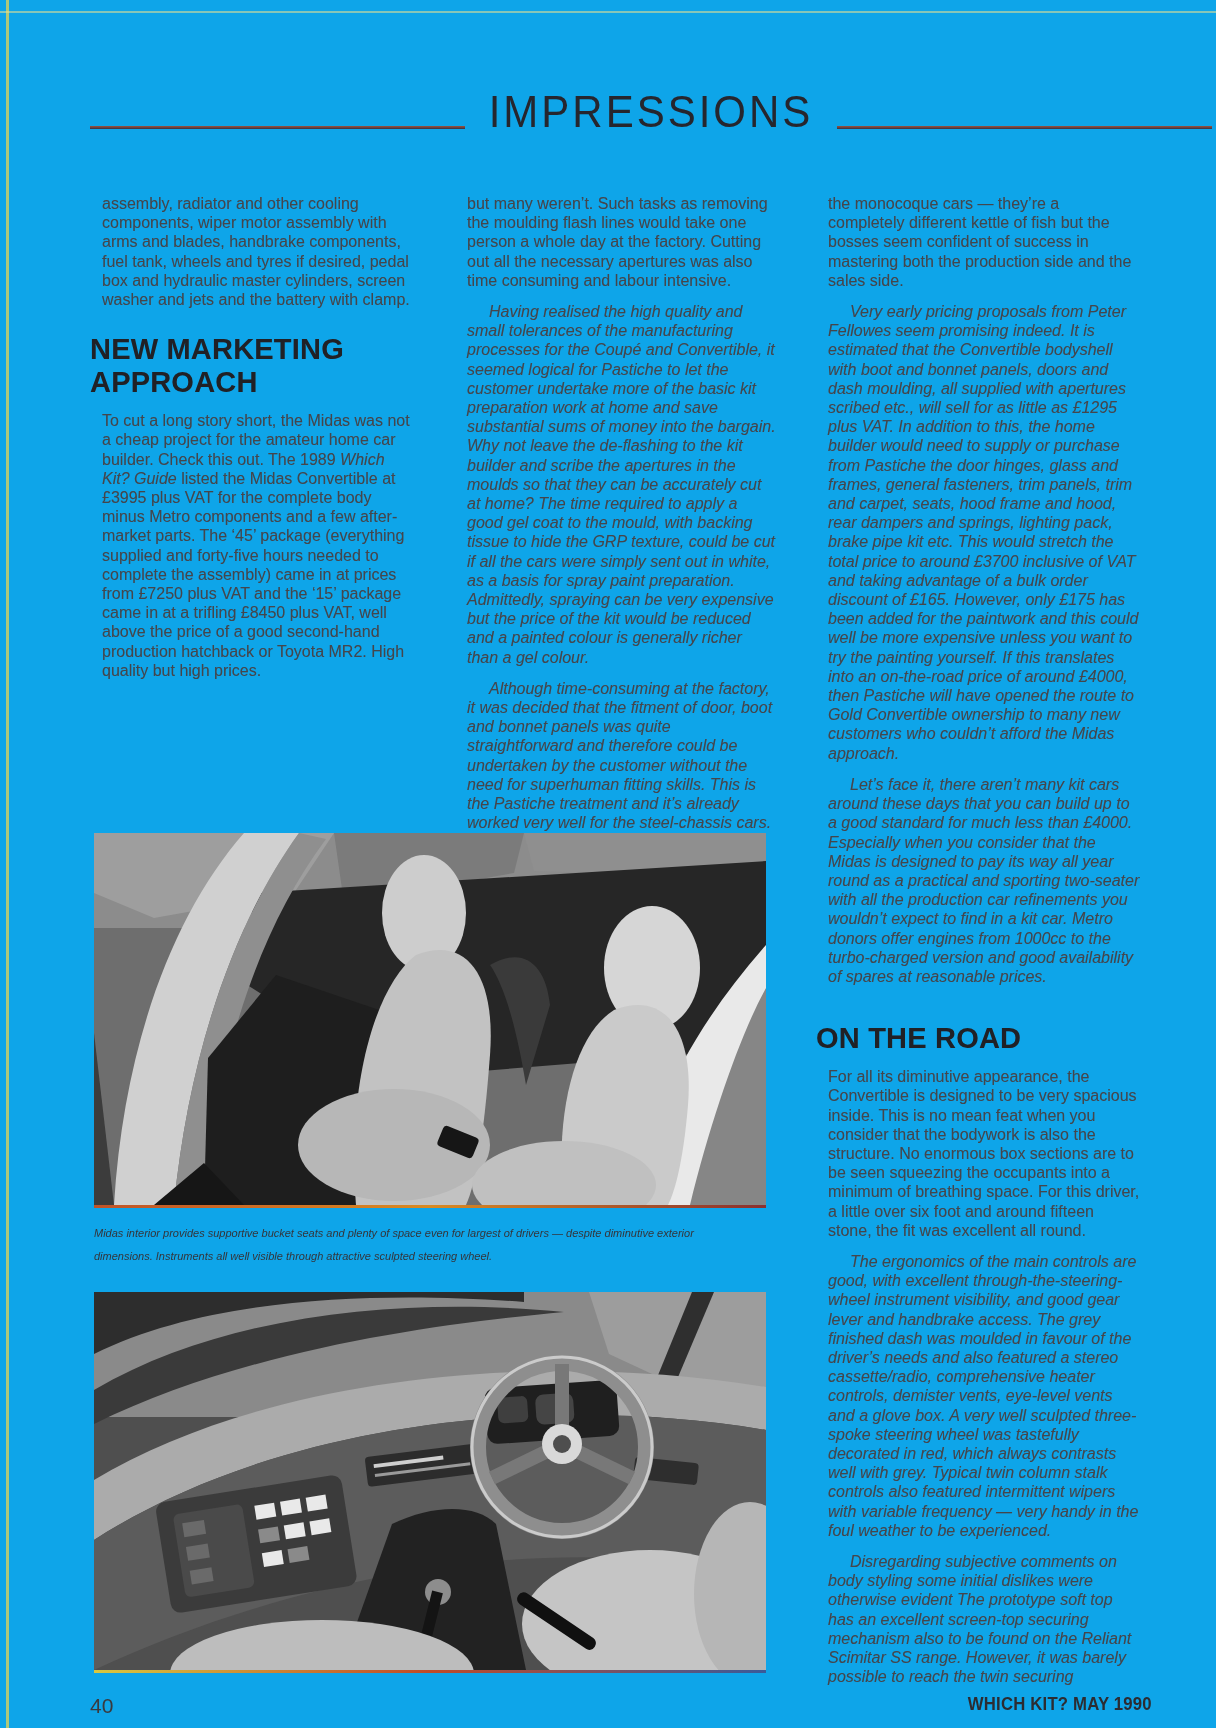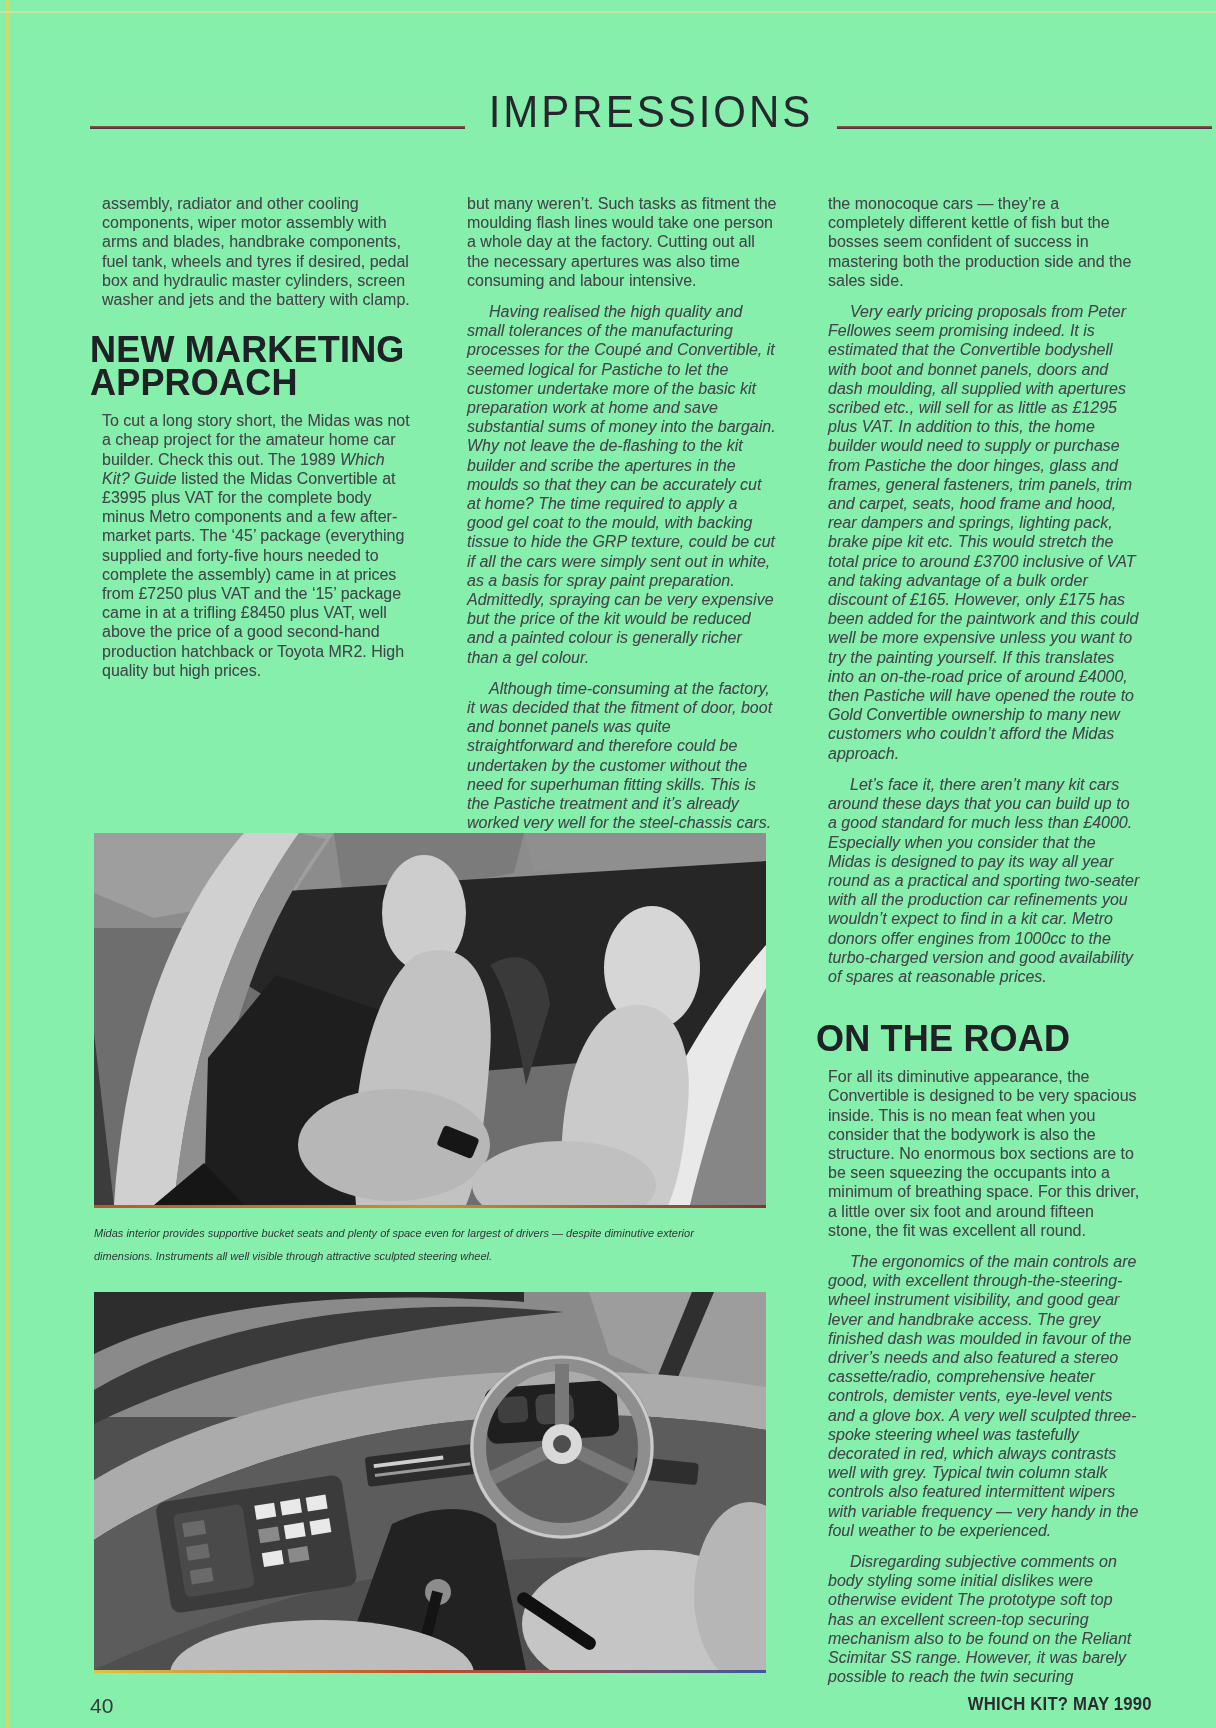--- a/index.html
+++ b/index.html
@@ -1,18 +1,18 @@
 <!DOCTYPE html>
 <html><head>
 <meta charset="utf-8">
 <style>
   html,body{margin:0;padding:0;background:#d8d2c0;}
   .page{
     position:relative;width:1216px;height:1728px;margin:0 auto;
-    background:#86efac;overflow:hidden;
+    background:#0ea5e9;overflow:hidden;
     font-family:"Liberation Sans","DejaVu Sans",sans-serif;
   }
   .scan-edge-left{position:absolute;left:6px;top:0;bottom:0;width:3px;background:#e4d455;opacity:.75;}
   .scan-edge-top{position:absolute;left:0;right:0;top:11px;height:2px;background:#ece28e;opacity:.55;}
 
   
   .header{position:absolute;left:90px;right:4px;top:86px;height:54px;display:flex;}
   .header .rule{flex:1;height:3px;align-self:flex-end;margin-bottom:11px;
     background:linear-gradient(180deg,#a0523a 0%,#343448 100%);}
   .page-title{
@@ -21,21 +21,21 @@
   }
 
   
   .col{position:absolute;top:182px;width:334px;font-size:16px;line-height:19.2px;
        color:#45464b;text-align:left;text-shadow:0 0 .4px rgba(70,70,95,.3);}
   .col-1{left:90px;}
   .col-2{left:455px;}
   .col-3{left:816px;width:336px;}
   .col p{margin:12px;}
   .col p.indent{text-indent:22px;font-style:italic;}
-  h2.section{margin:24px 0 7px;font-size:36px;line-height:33px;color:#202126;
+  h2.section{margin:24px 0 7px;font-size:29px;line-height:33px;color:#202126;
              font-weight:700;letter-spacing:.2px;}
   h2.ontheroad{margin-top:36px;}
   .ital{font-style:italic;}
 
   
   .photo{position:absolute;left:94px;width:672px;background:#555;}
   .photo svg{display:block;width:100%;height:100%;}
   .photo-1{top:833px;height:372px;border-bottom:3px solid;
     border-image:linear-gradient(90deg,#c05328,#d98a22,#8a3030) 1;}
   .photo-2{top:1292px;height:378px;border-bottom:3px solid;
@@ -63,21 +63,21 @@
     <div class="rule"></div>
   </div>
 
   <div class="col col-1">
     <p>assembly, radiator and other cooling components, wiper motor assembly with arms and blades, handbrake components, fuel tank, wheels and tyres if desired, pedal box and hydraulic master cylinders, screen washer and jets and the battery with clamp.</p>
     <h2 class="section">NEW MARKETING APPROACH</h2>
     <p><span>To cut a long story short, the Midas was not a cheap project for the amateur home car builder. Check this out. The 1989 </span><span class="ital">Which Kit? Guide</span><span> listed the Midas Convertible at £3995 plus VAT for the complete body minus Metro components and a few after-market parts. The ‘45’ package (everything supplied and forty-five hours needed to complete the assembly) came in at prices from £7250 plus VAT and the ‘15’ package came in at a trifling £8450 plus VAT, well above the price of a good second-hand production hatchback or Toyota MR2. High quality but high prices.</span></p>
   </div>
 
   <div class="col col-2">
-    <p>but many weren’t. Such tasks as fitment the moulding flash lines would take one person a whole day at the factory. Cutting out all the necessary apertures was also time consuming and labour intensive.</p>
+    <p>but many weren’t. Such tasks as removing the moulding flash lines would take one person a whole day at the factory. Cutting out all the necessary apertures was also time consuming and labour intensive.</p>
     <p class="indent">Having realised the high quality and small tolerances of the manufacturing processes for the Coupé and Convertible, it seemed logical for Pastiche to let the customer undertake more of the basic kit preparation work at home and save substantial sums of money into the bargain. Why not leave the de-flashing to the kit builder and scribe the apertures in the moulds so that they can be accurately cut at home? The time required to apply a good gel coat to the mould, with backing tissue to hide the GRP texture, could be cut if all the cars were simply sent out in white, as a basis for spray paint preparation. Admittedly, spraying can be very expensive but the price of the kit would be reduced and a painted colour is generally richer than a gel colour.</p>
     <p class="indent">Although time-consuming at the factory, it was decided that the fitment of door, boot and bonnet panels was quite straightforward and therefore could be undertaken by the customer without the need for superhuman fitting skills. This is the Pastiche treatment and it’s already worked very well for the steel-chassis cars. We await with interest the results for</p>
   </div>
 
   <div class="col col-3">
     <p>the monocoque cars — they’re a completely different kettle of fish but the bosses seem confident of success in mastering both the production side and the sales side.</p>
     <p class="indent">Very early pricing proposals from Peter Fellowes seem promising indeed. It is estimated that the Convertible bodyshell with boot and bonnet panels, doors and dash moulding, all supplied with apertures scribed etc., will sell for as little as £1295 plus VAT. In addition to this, the home builder would need to supply or purchase from Pastiche the door hinges, glass and frames, general fasteners, trim panels, trim and carpet, seats, hood frame and hood, rear dampers and springs, lighting pack, brake pipe kit etc. This would stretch the total price to around £3700 inclusive of VAT and taking advantage of a bulk order discount of £165. However, only £175 has been added for the paintwork and this could well be more expensive unless you want to try the painting yourself. If this translates into an on-the-road price of around £4000, then Pastiche will have opened the route to Gold Convertible ownership to many new customers who couldn’t afford the Midas approach.</p>
     <p class="indent">Let’s face it, there aren’t many kit cars around these days that you can build up to a good standard for much less than £4000. Especially when you consider that the Midas is designed to pay its way all year round as a practical and sporting two-seater with all the production car refinements you wouldn’t expect to find in a kit car. Metro donors offer engines from 1000cc to the turbo-charged version and good availability of spares at reasonable prices.</p>
     <h2 class="section ontheroad">ON THE ROAD</h2>
     <p>For all its diminutive appearance, the Convertible is designed to be very spacious inside. This is no mean feat when you consider that the bodywork is also the structure. No enormous box sections are to be seen squeezing the occupants into a minimum of breathing space. For this driver, a little over six foot and around fifteen stone, the fit was excellent all round.</p>

